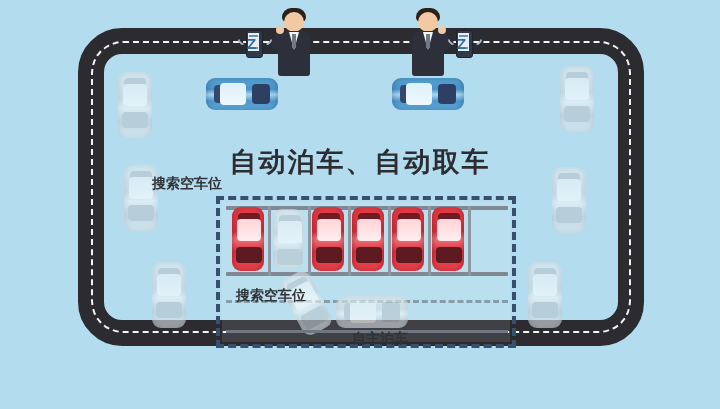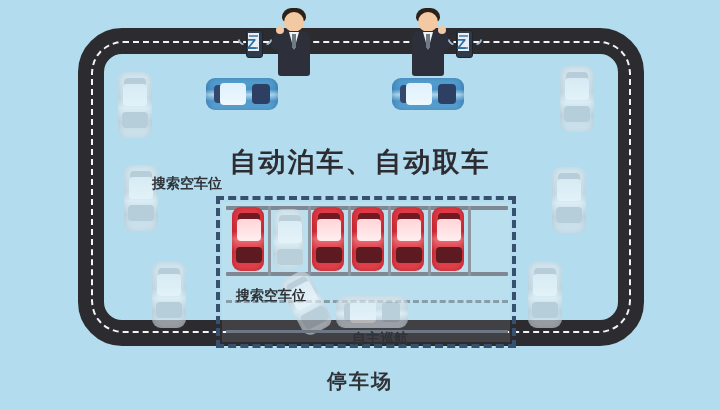--- a/index.html
+++ b/index.html
@@ -294,16 +294,15 @@
     <div class="ph-line" style="left:11px;top:9px;width:9px;"></div>
     <div class="ph-line" style="left:11px;top:21px;width:9px;"></div>
     <div class="ph-z">Z</div>
     <div class="ph-wave" style="left:0px;top:8px;width:7px;height:7px;transform:rotate(135deg);"></div>
     <div class="ph-wave" style="left:23px;top:8px;width:7px;height:7px;transform:rotate(45deg);"></div>
   </div>
 
   <div class="title">自动泊车、自动取车</div>
   <div class="lbl lbl-cruise">搜索空车位</div>
   <div class="lbl lbl-search">搜索空车位</div>
-  <div class="lbl lbl-park">自主巡航</div>
-  <div class="lbl lbl-lot">停车场</div>
+  <div class="lbl lbl-park">自主泊车</div>
 
 </div>
 
 </body></html>

